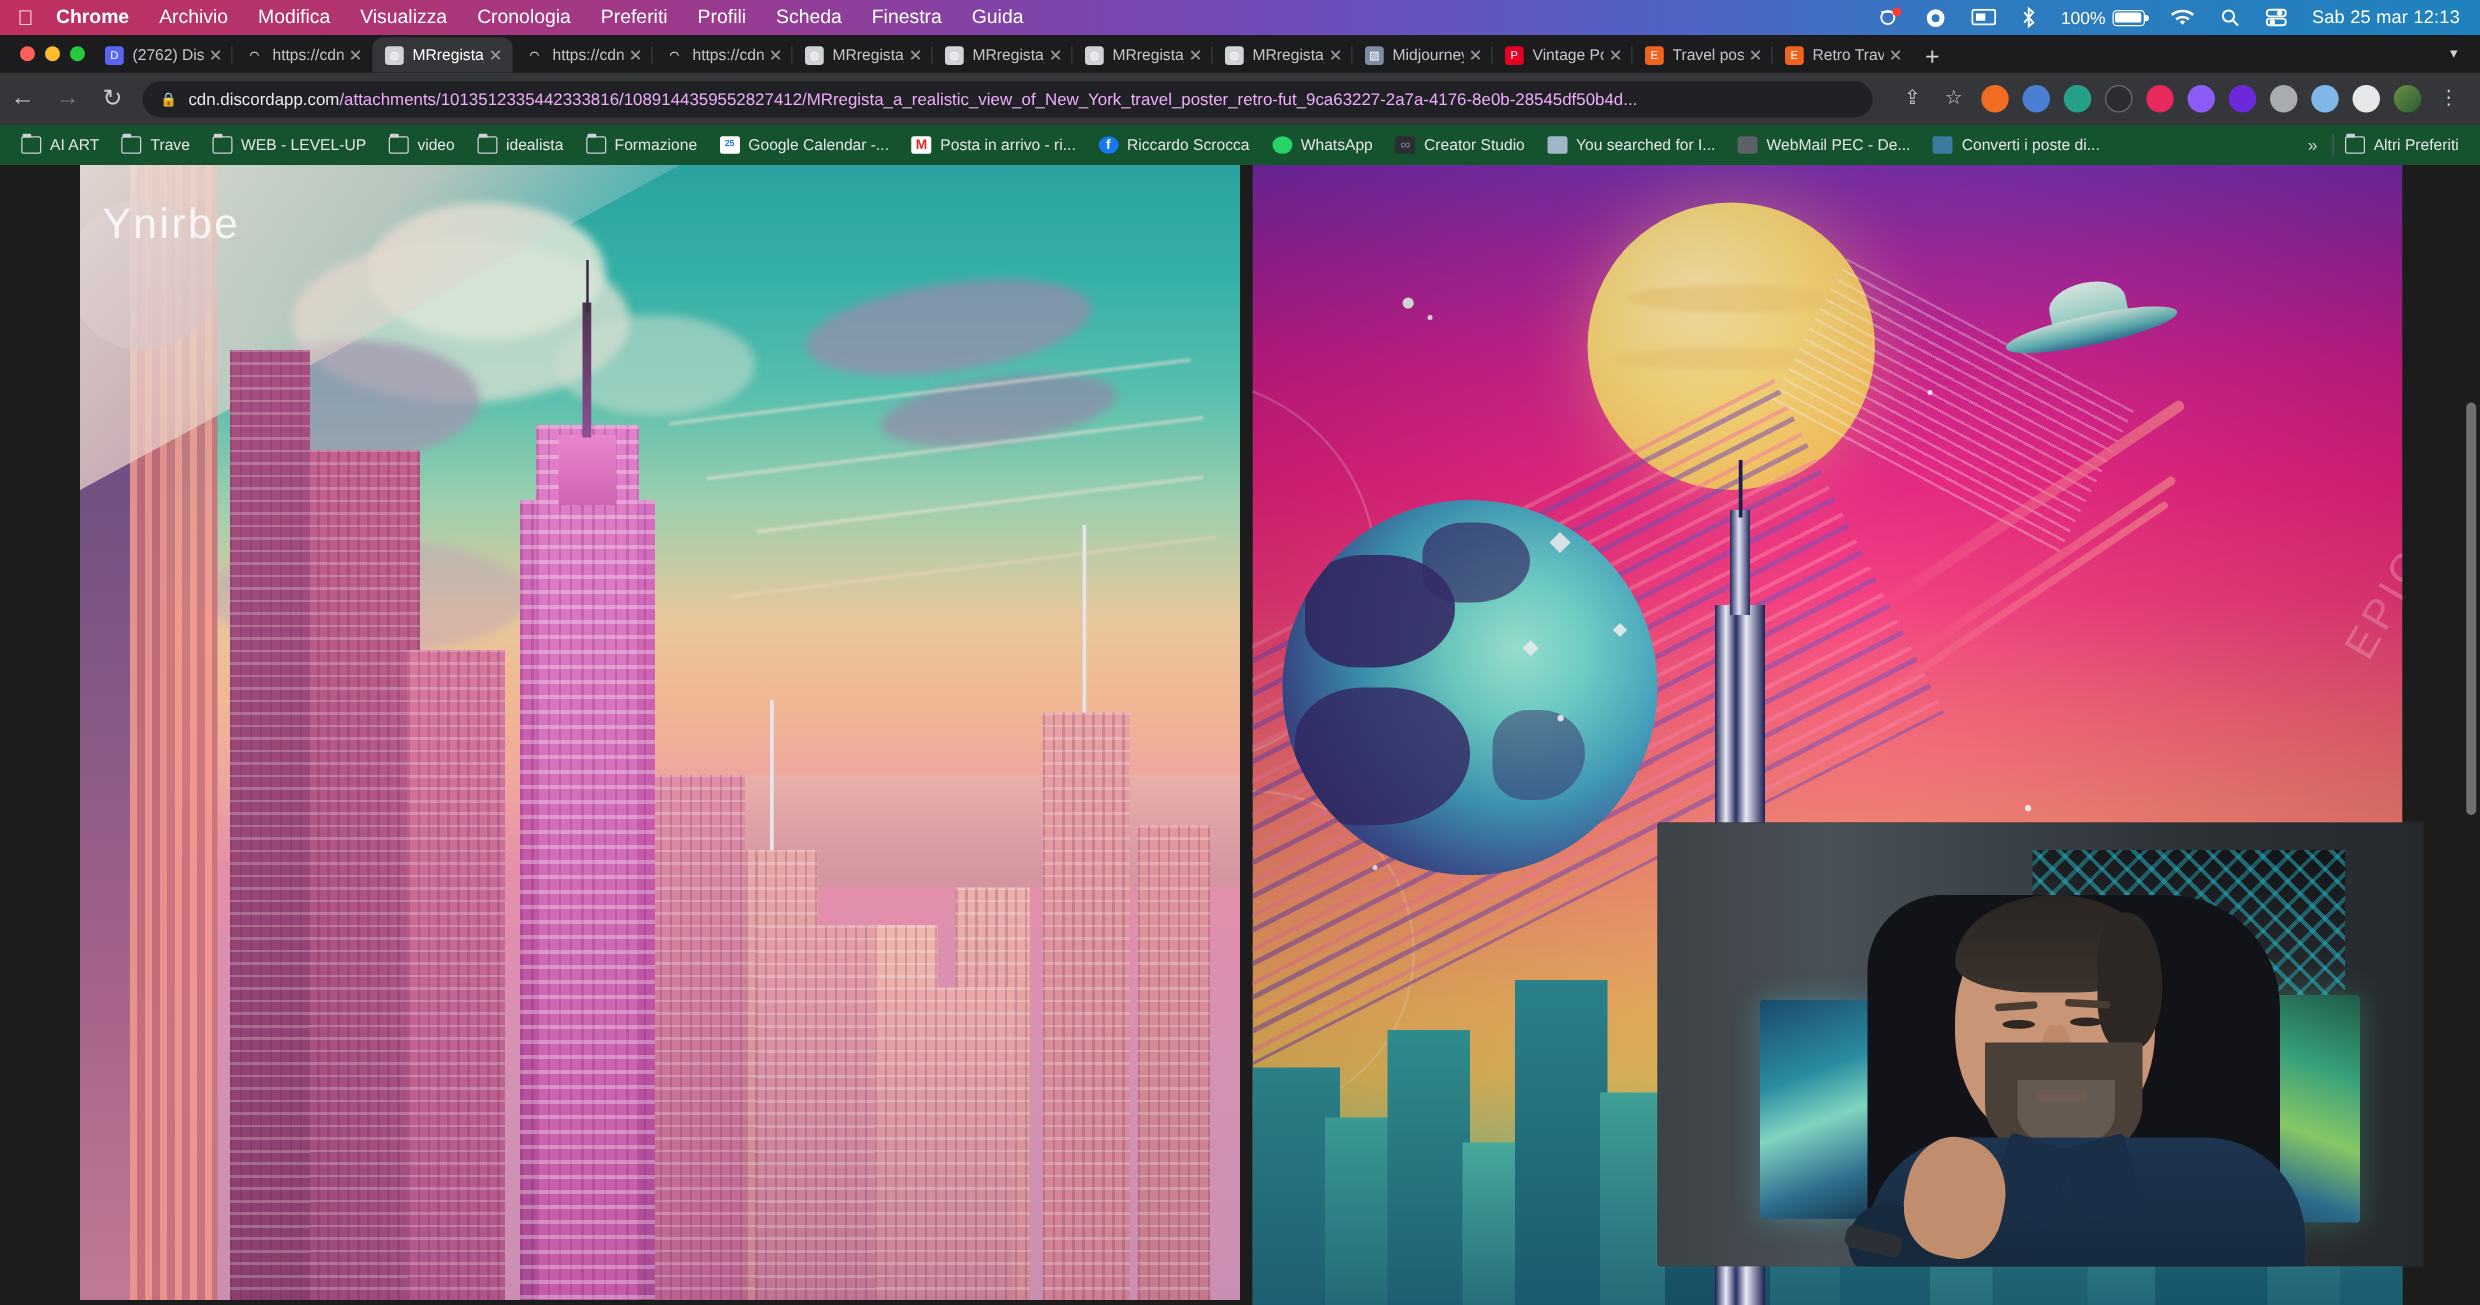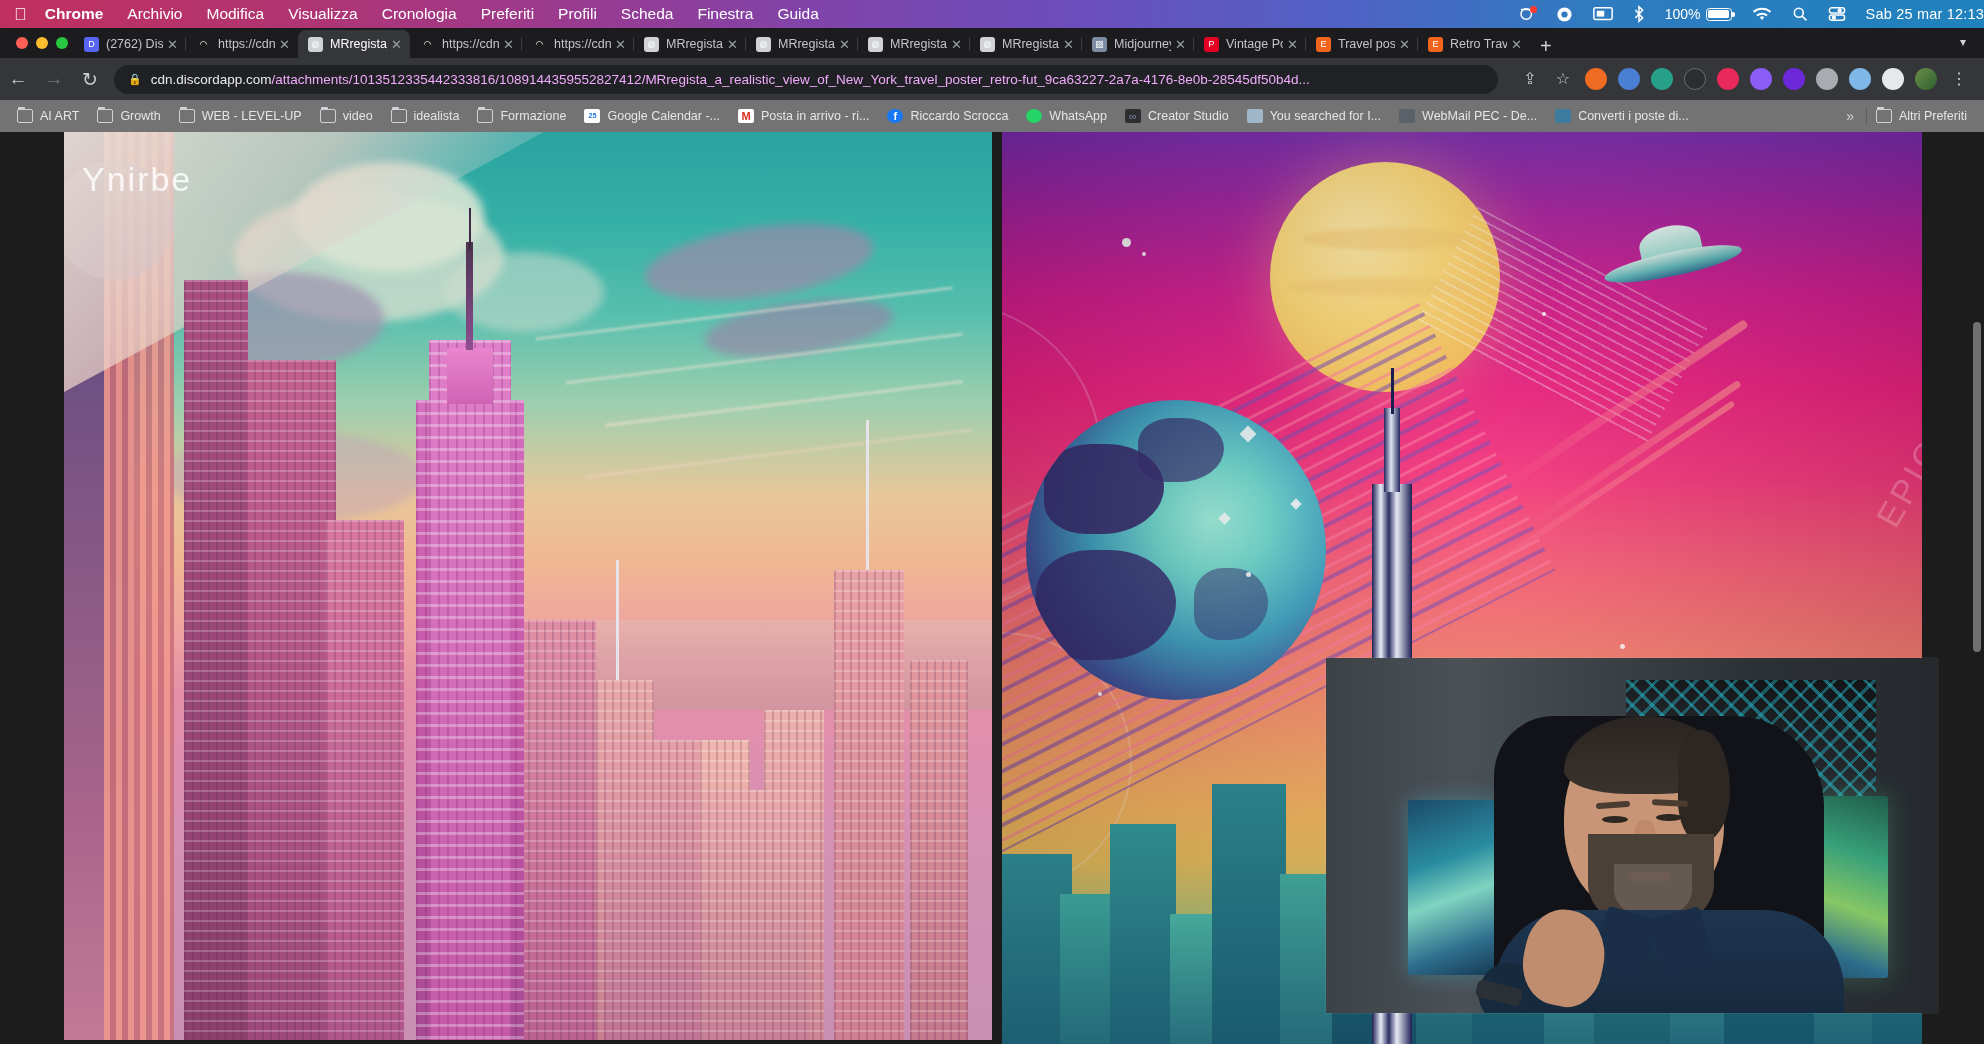--- a/index.html
+++ b/index.html
@@ -14,21 +14,21 @@
   
   #menubar {
     position: absolute; top: 0; left: 0; width: 1984px; height: 28px;
     background: linear-gradient(to right,#c0305f 0%,#b13470 14%,#9b3a8e 28%,#7e44ab 42%,#6a4fbd 55%,#4f63c4 68%,#2f7bc0 80%,#1f82bd 100%);
     display: flex; align-items: center; color: #fff; font-size: 15.5px;
     padding-left: 14px; z-index: 60;
   }
   #menubar .apple { font-size: 17px; margin-right: 18px; line-height: 1; }
   #menubar .mi { margin-right: 24px; white-space: nowrap; }
   #menubar .mi.bold { font-weight: bold; }
-  #menubar .right { margin-left: auto; display: flex; align-items: center; }
+  #menubar .right { margin-left: auto; display: flex; align-items: center; padding-right: 16px; }
   #menubar .right > * { margin-left: 20px; display: flex; align-items: center; }
   .battpct { font-size: 14px; }
   .battbody { width: 26px; height: 13px; border: 1.6px solid #fff; border-radius: 3.5px; position: relative; margin-left: 5px; }
   .battbody:after { content:""; position:absolute; right:-4px; top:3.5px; width:2.5px; height:5px; background:#fff; border-radius:0 2px 2px 0; }
   .battfill { position: absolute; left: 1.3px; top: 1.3px; bottom: 1.3px; width: 21px; background: #fff; border-radius: 1.5px; }
   .mb-date { font-size: 14.5px; letter-spacing: .2px; }
 
   
   #chrome-top {
     position: absolute; top: 28px; left: 0; width: 1984px; height: 30px;
@@ -97,21 +97,21 @@
   .ei-violet { background: #8b5cf6; }
   .ei-purple { background: #6d28d9; }
   .ei-grey   { background: #a8abb0; border-radius: 3px; }
   .ei-lblue  { background: #7fb8e8; border-radius: 4px; }
   .ei-white  { background: #e6e8ea; border-radius: 4px; }
   .ei-avatar { background: linear-gradient(135deg,#6a8f4a,#2e5f2e); }
   .ei-menu   { background: none !important; color: #c8cace; font-size: 16px; text-align:center; line-height:22px; }
 
   #bookmarks {
     position: absolute; top: 100px; left: 0; width: 1984px; height: 32px;
-    background: #737373; display: flex; align-items: center; padding: 0 8px;
+    background: #14532d; display: flex; align-items: center; padding: 0 8px;
     font-size: 12.5px; color: #e3e5e8; z-index: 50; overflow: hidden;
   }
   .bm { display: flex; align-items: center; padding: 0 9px; white-space: nowrap; flex: 0 0 auto; }
   .bm .bico {
     width: 16px; height: 14px; margin-right: 7px; flex: 0 0 16px;
     display: inline-block; border-radius: 2px;
   }
   .bico.folder { border: 1.5px solid #cfd2d6; border-radius: 2px; position: relative; background: transparent; }
   .bico.folder:before { content:""; position:absolute; top:-3px; left:0; width:7px; height:3px; background:#cfd2d6; border-radius:1px 1px 0 0; }
   .bico.gcal   { background: #ffffff; position: relative; }
@@ -519,21 +519,21 @@
     </div>
   </div>
 
   <div id="bookmarks">
     <div class="bm">
       <span class="bico folder"></span>
       <span>AI ART</span>
     </div>
     <div class="bm">
       <span class="bico folder"></span>
-      <span>Growth</span>
+      <span>Trave</span>
     </div>
     <div class="bm">
       <span class="bico folder"></span>
       <span>WEB - LEVEL-UP</span>
     </div>
     <div class="bm">
       <span class="bico folder"></span>
       <span>video</span>
     </div>
     <div class="bm">

